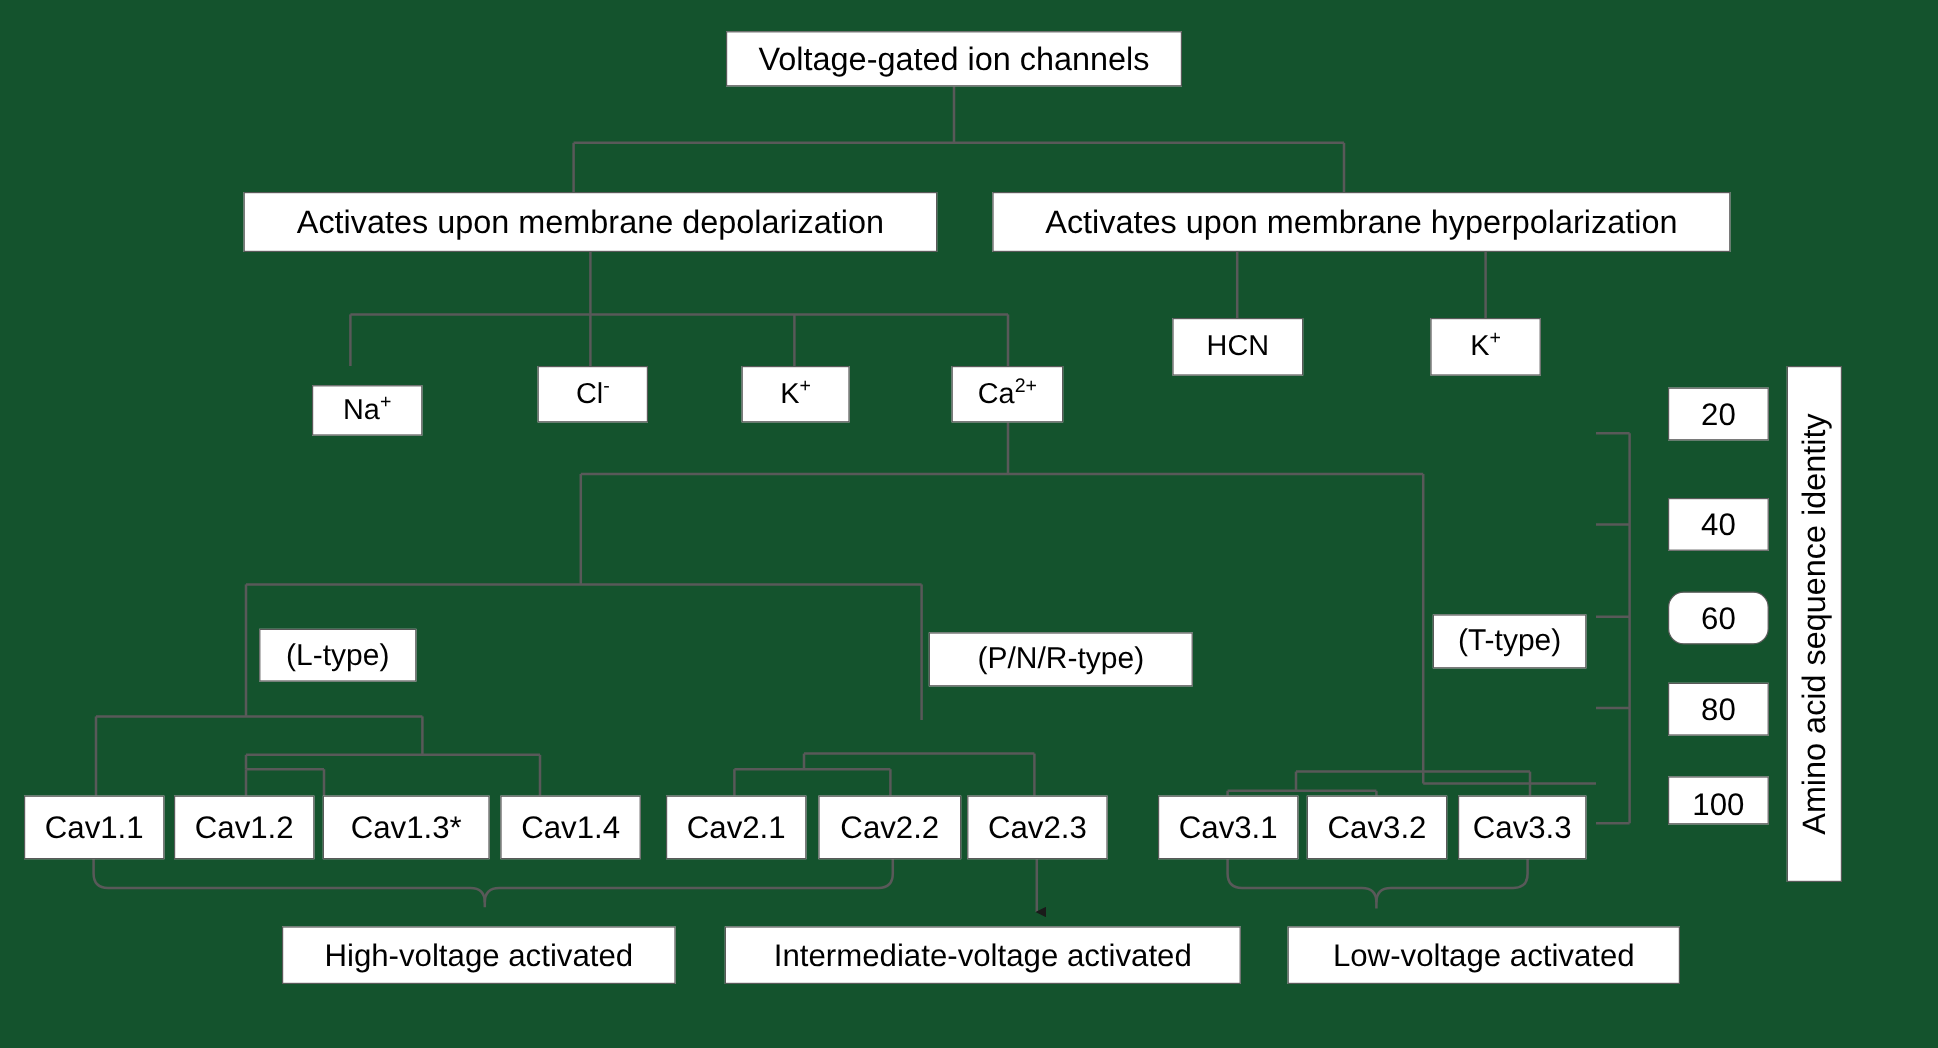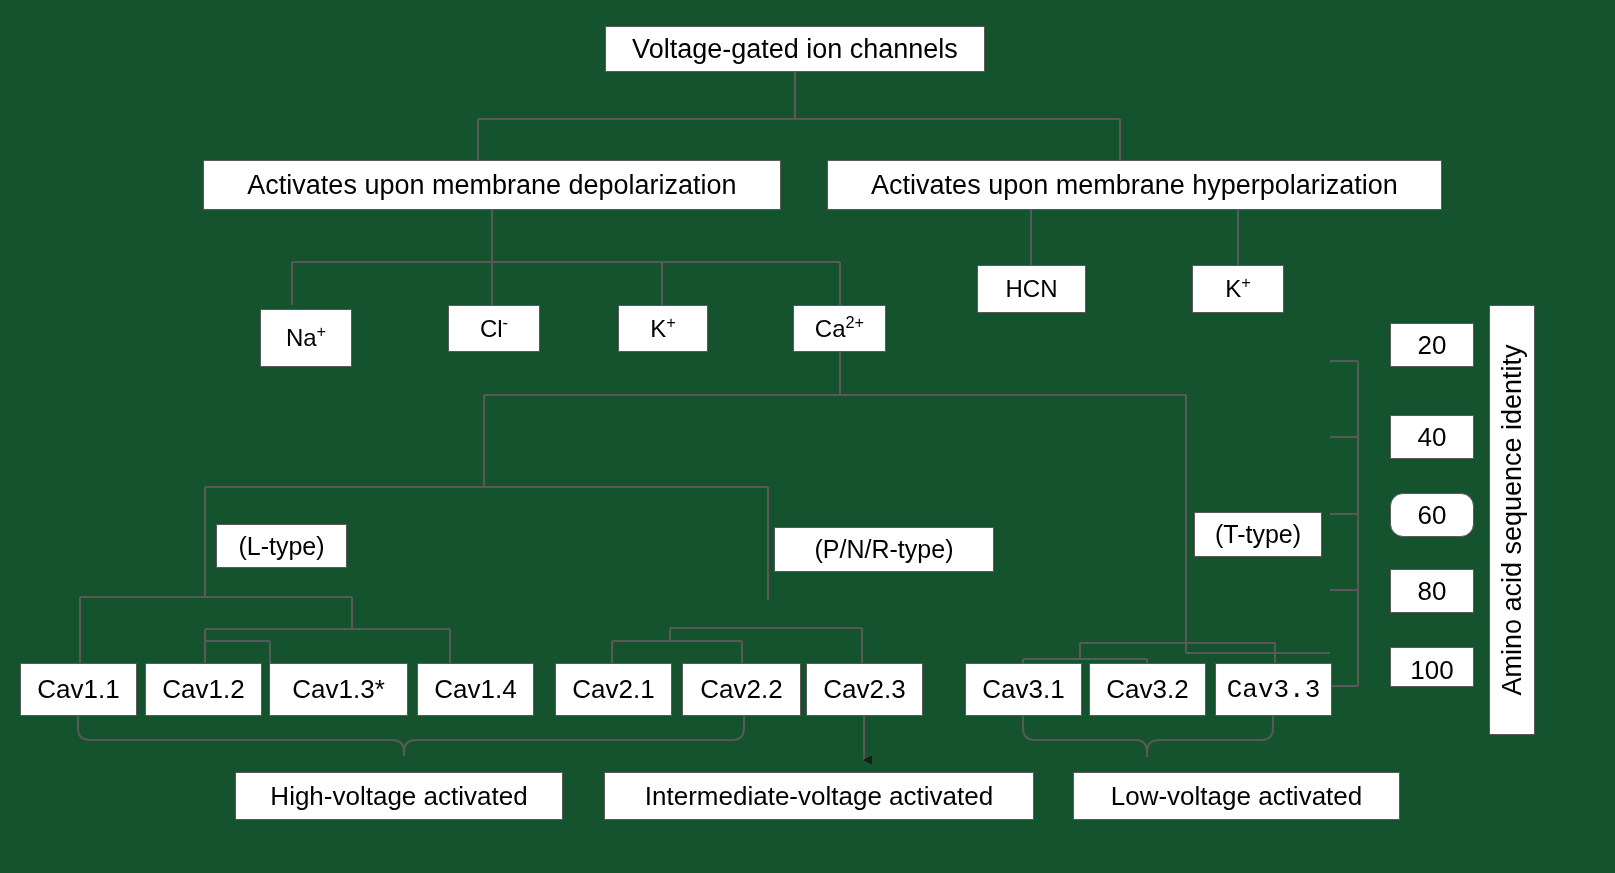--- a/index.html
+++ b/index.html
@@ -105,21 +105,21 @@
     <span>Voltage-gated ion channels</span>
   </div>
 
   <div class="node t-branch" style="left:203px;top:160px;width:578px;height:50px;">
     <span>Activates upon membrane depolarization</span>
   </div>
   <div class="node t-branch" style="left:827px;top:160px;width:615px;height:50px;">
     <span>Activates upon membrane hyperpolarization</span>
   </div>
 
-  <div class="node t-ion" style="left:260px;top:309px;width:92px;height:58px;text-align:right;">
+  <div class="node t-ion" style="left:260px;top:321px;width:92px;height:42px;text-align:right;">
     <span><span>Na</span><span class="sup">+</span></span>
   </div>
   <div class="node t-ion" style="left:448px;top:305px;width:92px;height:47px;">
     <span><span>Cl</span><span class="sup">-</span></span>
   </div>
   <div class="node t-ion" style="left:618px;top:305px;width:90px;height:47px;">
     <span><span>K</span><span class="sup">+</span></span>
   </div>
   <div class="node t-ion" style="left:793px;top:305px;width:93px;height:47px;">
     <span><span>Ca</span><span class="sup">2+</span></span>
@@ -162,21 +162,21 @@
   </div>
   <div class="node t-cav" style="left:806px;top:663px;width:117px;height:53px;">
     <span>Cav2.3</span>
   </div>
   <div class="node t-cav" style="left:965px;top:663px;width:117px;height:53px;">
     <span>Cav3.1</span>
   </div>
   <div class="node t-cav" style="left:1089px;top:663px;width:117px;height:53px;">
     <span>Cav3.2</span>
   </div>
-  <div class="node t-cav" style="left:1215px;top:663px;width:117px;height:53px;font-family:Liberation Mono, monospace;">
+  <div class="node t-cav" style="left:1215px;top:663px;width:107px;height:53px;">
     <span>Cav3.3</span>
   </div>
 
   <div class="node t-act" style="left:235px;top:772px;width:328px;height:48px;">
     <span>High-voltage activated</span>
   </div>
   <div class="node t-act" style="left:604px;top:772px;width:430px;height:48px;">
     <span>Intermediate-voltage activated</span>
   </div>
   <div class="node t-act" style="left:1073px;top:772px;width:327px;height:48px;">

